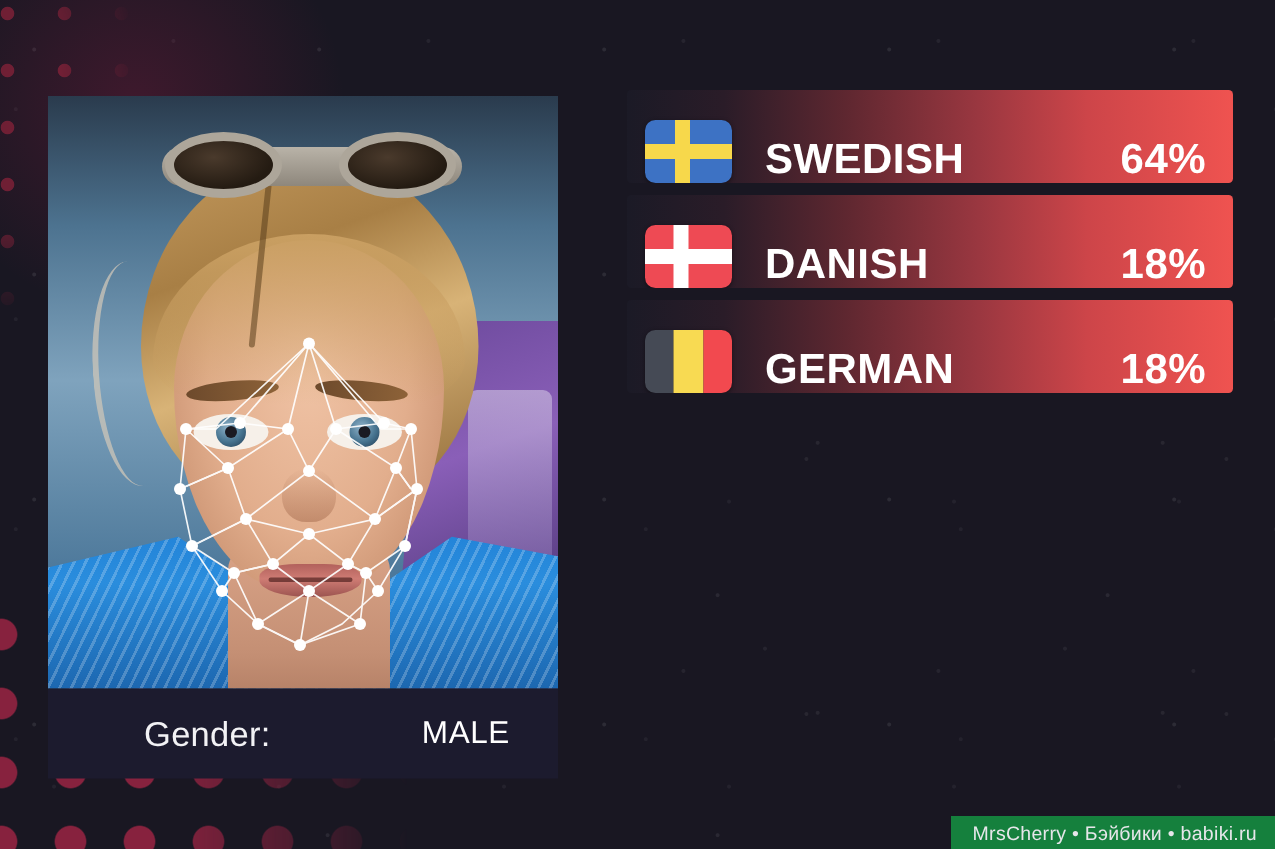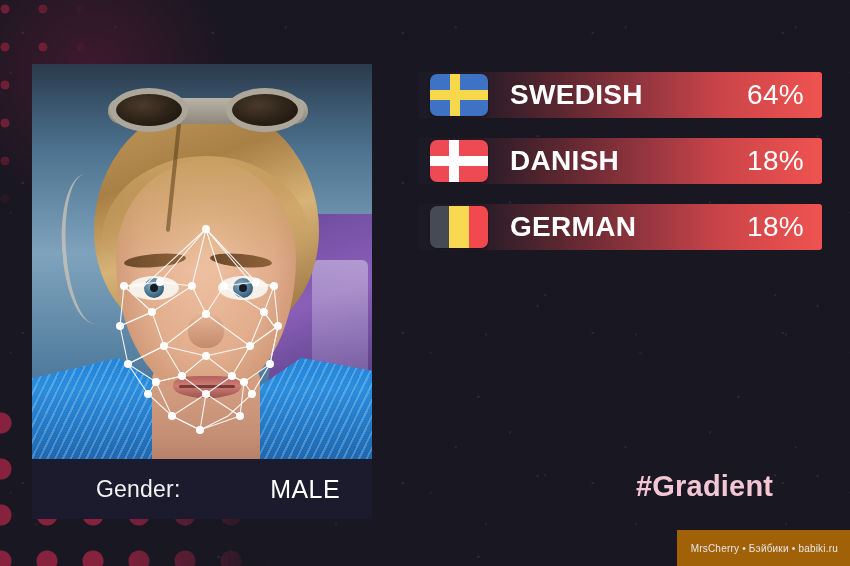--- a/index.html
+++ b/index.html
@@ -256,21 +256,21 @@
     box-sizing: border-box;
   }
   .gender-label {
     color: #f2f2f5;
     font-size: 23px;
     letter-spacing: .2px;
     margin-left: 32px;
   }
   .gender-value {
     color: #ffffff;
-    font-size: 25px;
+    font-size: 21px;
     letter-spacing: .4px;
   }
 
   
   .right-col {
     position: absolute;
     left: 418px; top: 60px;
     width: 404px;
   }
   .title {
@@ -283,50 +283,49 @@
     -webkit-background-clip: text;
             background-clip: text;
     color: transparent;
     -webkit-text-fill-color: transparent;
     white-space: nowrap;
   }
 
   .rows { display: flex; flex-direction: column; gap: 8px; }
   .row {
     position: relative;
-    height: 46px;
+    height: 62px;
     border-radius: 3px;
     background: linear-gradient(90deg, #1b1a26 0%, #2a1c28 16%, #5e2730 36%, #9a3740 58%, #cd4549 76%, #ef5350 100%);
     display: flex;
-    align-items: center;
+    align-items: flex-end;
     padding: 0 18px 0 12px;
     box-sizing: border-box;
     overflow: hidden;
-    margin-top: 12px;
   }
   .flag {
     width: 58px; height: 42px;
     border-radius: 7px;
     overflow: hidden;
     flex: 0 0 auto;
     position: relative;
     box-shadow: 0 1px 3px rgba(0,0,0,.4);
   }
   .row-label {
     color: #ffffff;
     font-size: 28px;
     font-weight: bold;
     letter-spacing: .3px;
     margin-left: 22px;
     white-space: nowrap;
   }
   .row-pct {
     color: #ffffff;
     font-size: 28px;
-    font-weight: normal;
+    font-weight: bold;
     margin-left: auto;
     letter-spacing: .3px;
   }
 
   
   .fl-se { background: #3d72c4; }
   .fl-se .cross-v { position: absolute; left: 20px; top: 0; width: 10px; height: 100%; background: #f7d84b; }
   .fl-se .cross-h { position: absolute; left: 0; top: 16px; width: 100%; height: 10px; background: #f7d84b; }
   .fl-dk { background: #ee4a54; }
   .fl-dk .cross-v { position: absolute; left: 19px; top: 0; width: 10px; height: 100%; background: #ffffff; }
@@ -348,25 +347,25 @@
     color: #f2c6d2;
     font-size: 29px;
     font-weight: bold;
     letter-spacing: .2px;
   }
 
   
   .attrib {
     position: absolute;
     right: 0; bottom: 0;
-    height: 36px;
+    height: 22px;
     padding: 0 12px 0 14px;
-    background: #a16207;
+    background: #15803d;
     color: #e6e6ea;
-    font-size: 10px;
+    font-size: 13px;
     display: flex;
     align-items: center;
     letter-spacing: .2px;
   }
 </style>
 </head>
 <body>
 
 <div id="app">
 
@@ -487,17 +486,16 @@
             <i class="s3"></i>
         </span>
         <span class="row-label">GERMAN</span>
         <span class="row-pct">18%</span>
       </div>
 
 
     </div>
   </div>
 
-  <div class="hashtag">#Gradient</div>
 
   <div class="attrib">MrsCherry • Бэйбики • babiki.ru</div>
 
 </div>
 
 </body></html>

